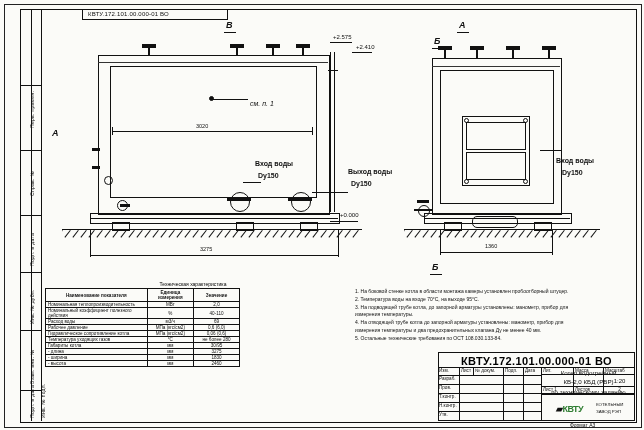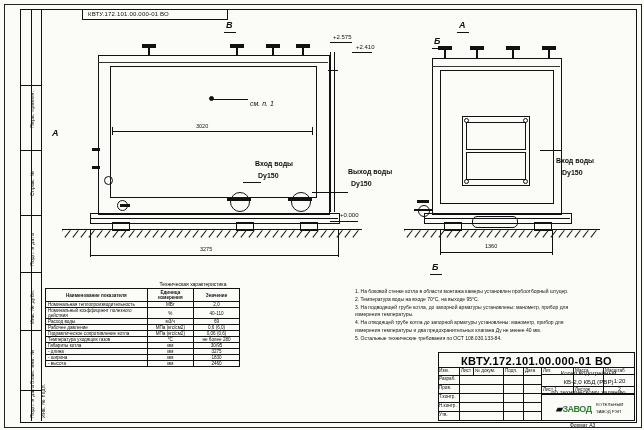--- a/index.html
+++ b/index.html
@@ -375,18 +375,18 @@
   <div class="scell" style="left:604px;top:368px;width:31px;height:7px;border-right:none;">Масштаб</div>
   <div class="scell" style="left:542px;top:375px;width:32px;height:12px;"></div>
   <div class="scell" style="left:574px;top:375px;width:30px;height:12px;"></div>
   <div class="scell" style="left:604px;top:375px;width:31px;height:12px;border-right:none;text-align:center;font-size:6px;padding-top:3px;">1:20</div>
 
   <div class="scell" style="left:542px;top:387px;width:32px;height:8px;">Лист 1</div>
   <div class="scell" style="left:574px;top:387px;width:30px;height:8px;">Листов</div>
   <div class="scell" style="left:604px;top:387px;width:31px;height:8px;border-right:none;text-align:center;">2</div>
 
   <div class="scell" style="left:542px;top:395px;width:93px;height:26px;border-right:none;border-bottom:none;"></div>
-  <div style="position:absolute;left:556px;top:404px;" class="logo">▰<span class="g">ЗАВОД</span></div>
+  <div style="position:absolute;left:556px;top:404px;" class="logo">▰<span class="g">КВТУ</span></div>
   <div style="position:absolute;left:596px;top:402px;font-size:4.4px;color:#111;">КОТЕЛЬНЫЙ</div>
   <div style="position:absolute;left:596px;top:409px;font-size:4.4px;color:#111;">ЗАВОД РЭП</div>
 
   <div style="position:absolute;left:570px;top:422px;font-size:5px;color:#111;">Формат A3</div>
 </div>
 
 </body></html>

